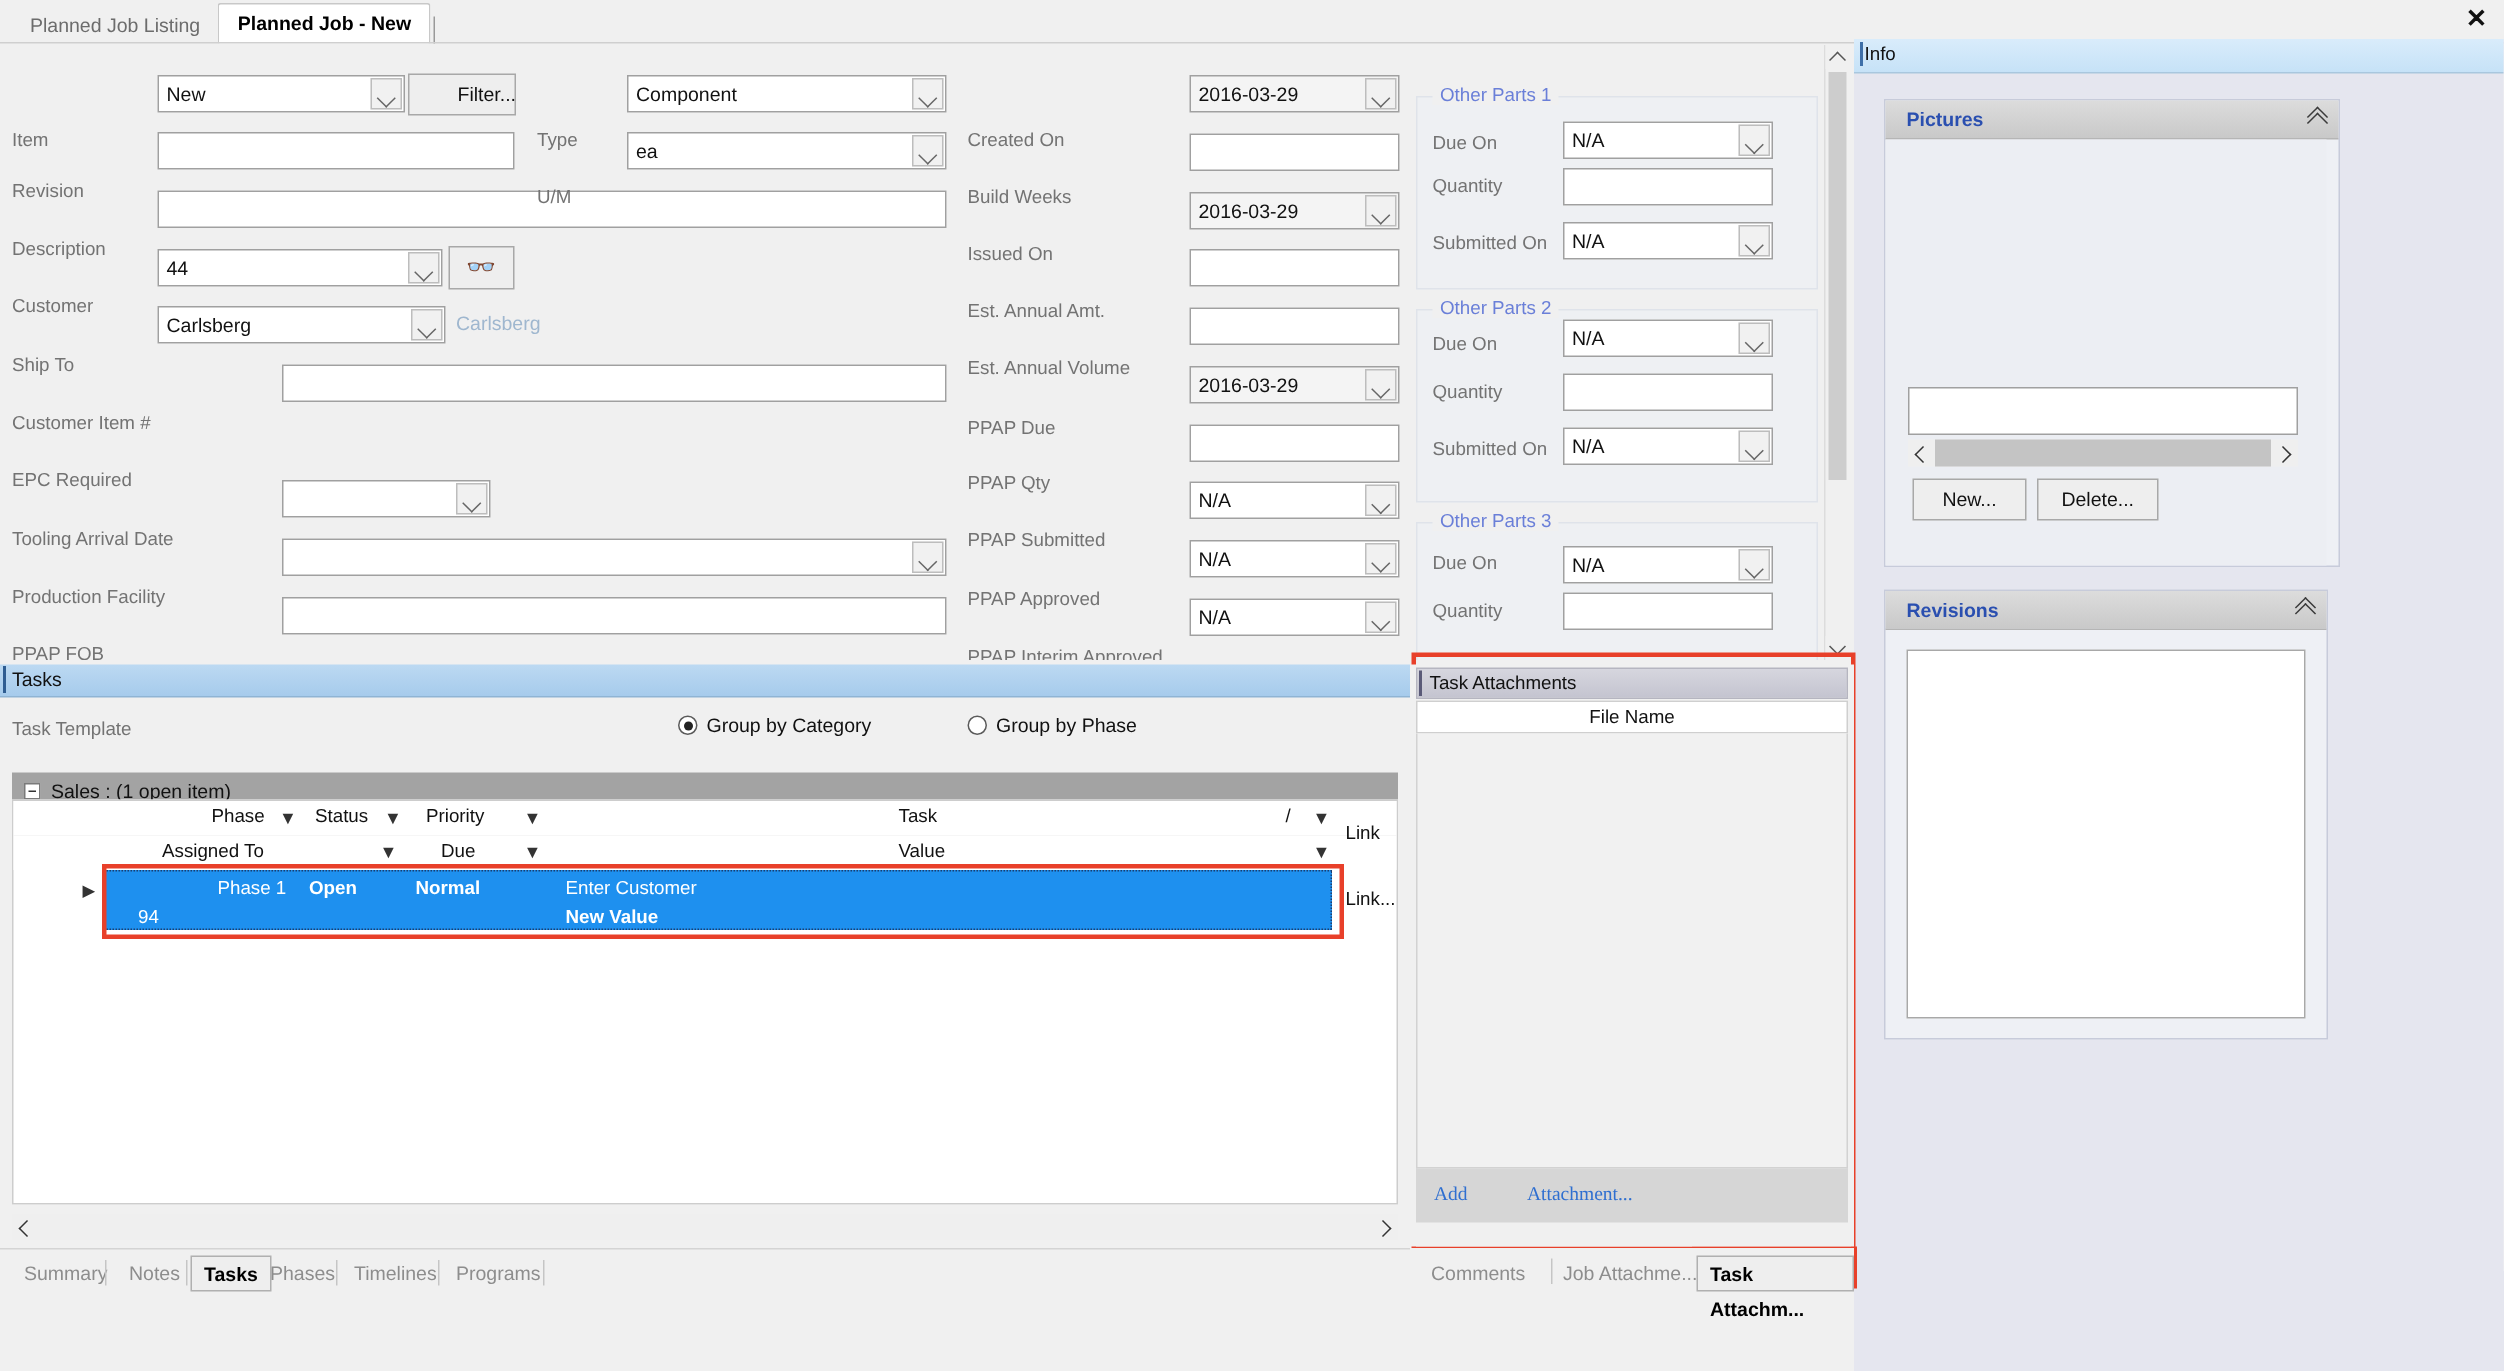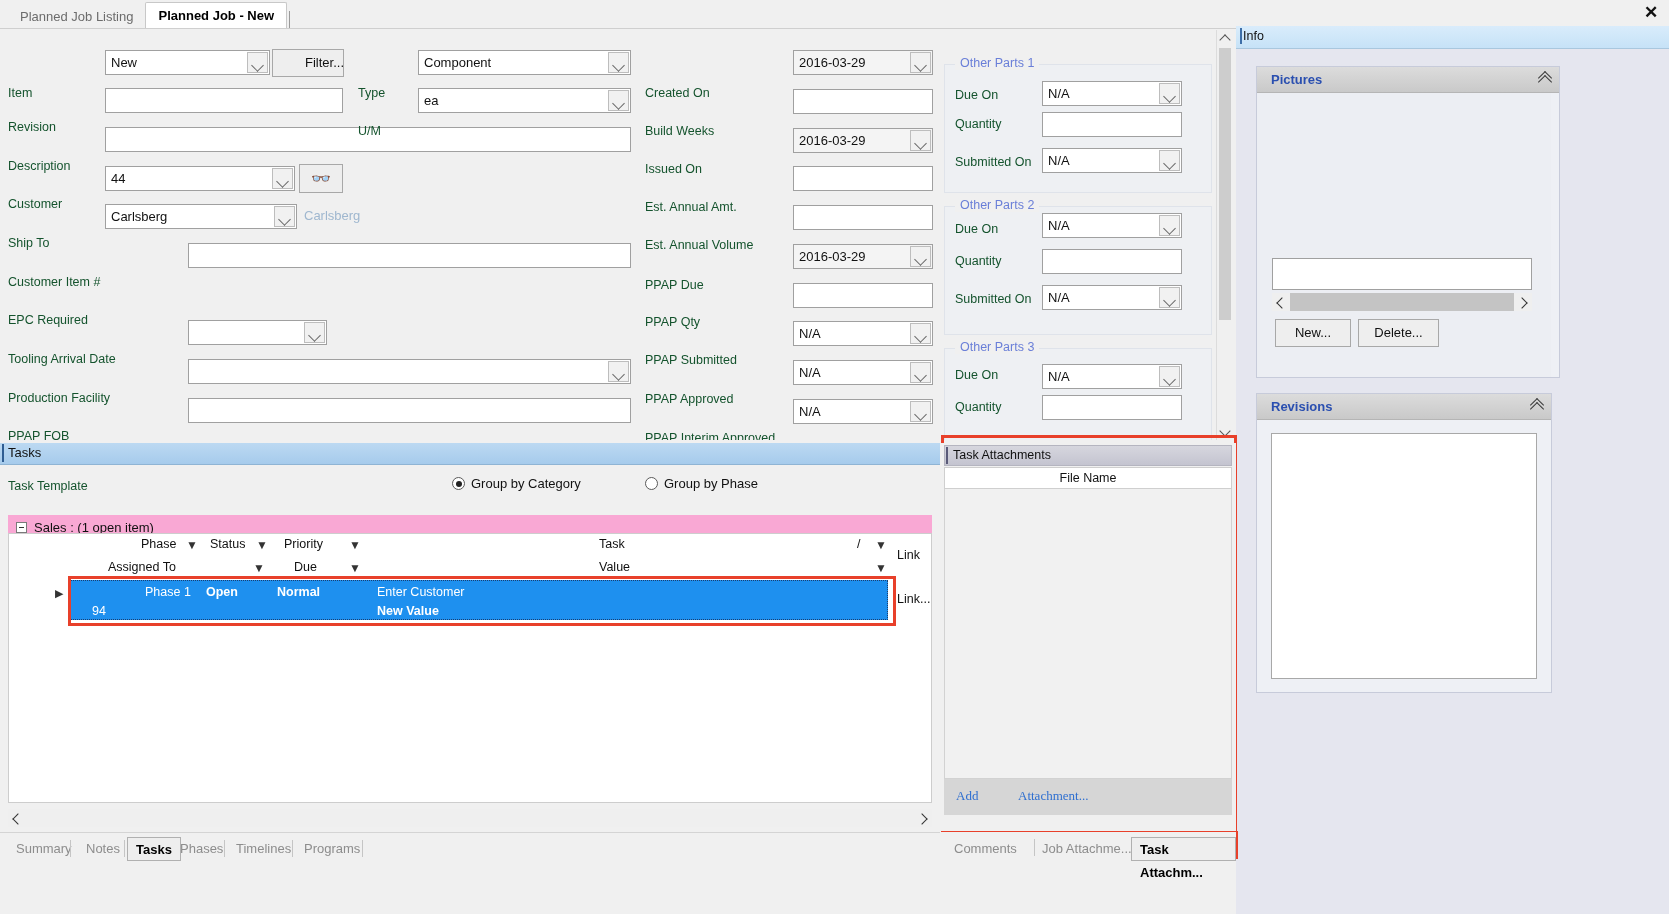--- a/index.html
+++ b/index.html
@@ -19,21 +19,21 @@
   .ttab.active{background:#ffffff;color:#000;font-weight:bold;border:1px solid #c8c8c8;border-bottom:none;
       border-top-left-radius:2px;border-top-right-radius:2px;height:26px;line-height:25px;}
   .tabstrip .tabline{position:absolute;left:0;top:28px;width:1669px;height:1px;background:#cfcfcf;}
   .closebtn{position:absolute;right:6px;top:2px;width:24px;height:22px;line-height:22px;text-align:center;
       font-size:17px;color:#111;font-weight:bold;cursor:pointer;}
   .caretsep{display:inline-block;width:1px;height:18px;background:#9a9a9a;margin-left:2px;vertical-align:middle;}
 
   
   .formarea{position:absolute;left:0;top:30px;width:1302px;height:410px;background:#f0f0f0;overflow:hidden;}
 
-  .lbl{position:absolute;font-size:12.5px;color:#14532d;white-space:nowrap;}
+  .lbl{position:absolute;font-size:12.5px;color:#737373;white-space:nowrap;}
   .fld{position:absolute;box-sizing:border-box;background:#ffffff;border:1px solid #a0a0a0;
        font-size:13px;color:#111;padding:2px 5px;height:25px;line-height:20px;overflow:hidden;white-space:nowrap;}
   .combo{position:absolute;box-sizing:border-box;background:#ffffff;border:1px solid #a0a0a0;height:25px;}
   .combo .txt{position:absolute;left:5px;top:2px;font-size:13px;color:#111;line-height:20px;white-space:nowrap;}
   .combo .arrow{position:absolute;right:1px;top:1px;width:21px;height:21px;background:#f1f1f1;border:1px solid #bdbdbd;
       box-sizing:border-box;}
   .combo .arrow:after{content:"";position:absolute;left:5px;top:8px;width:8px;height:8px;
       border-left:1.6px solid #666;border-bottom:1.6px solid #666;transform:rotate(-45deg);}
   .btn{position:absolute;box-sizing:border-box;background:#eeeeee;border:1px solid #a8a8a8;
       font-size:13px;color:#111;text-align:center;line-height:26px;height:28px;cursor:pointer;}
@@ -89,21 +89,21 @@
       background:linear-gradient(#bcd9f2,#a6cbec);border-bottom:1px solid #8fb4d4;}
   .taskhdr .t{position:absolute;left:8px;top:2px;font-size:13px;color:#111;}
   .taskhdr .bar{position:absolute;left:2px;top:1px;width:2px;height:18px;background:#2f5d92;}
 
   .radio{position:absolute;font-size:13px;color:#111;white-space:nowrap;}
   .radio .ring{display:inline-block;width:13px;height:13px;border:1.4px solid #5a5a5a;border-radius:50%;
       vertical-align:-2px;margin-right:6px;position:relative;background:#fff;box-sizing:border-box;}
   .radio.on .ring:after{content:"";position:absolute;left:2.5px;top:2.5px;width:6px;height:6px;border-radius:50%;background:#222;}
 
   .grid{position:absolute;left:8px;top:90px;width:924px;height:270px;background:#ffffff;border:1px solid #cdcdcd;box-sizing:border-box;}
-  .groupnode{position:absolute;left:0;top:0;width:100%;height:28px;background:#f9a8d4;}
+  .groupnode{position:absolute;left:0;top:0;width:100%;height:28px;background:#a3a3a3;}
   .groupnode .exp{position:absolute;left:8px;top:7px;width:11px;height:11px;border:1px solid #7a7a7a;background:#fff;box-sizing:border-box;}
   .groupnode .exp:after{content:"";position:absolute;left:2px;top:4px;width:5px;height:1px;background:#333;}
   .groupnode .gl{position:absolute;left:26px;top:5px;font-size:13px;color:#111;}
 
   .hdrrow{position:absolute;left:0;width:100%;height:23px;background:#ffffff;border-bottom:1px solid #dadada;}
   .hc{position:absolute;top:3px;font-size:12.5px;color:#111;white-space:nowrap;}
   .fi{position:absolute;top:4px;font-size:12px;color:#333;}
 
   .selrow{position:absolute;background:#1e90ef;border:1px dotted #1a3e70;box-sizing:border-box;}
   .selrow span{position:absolute;color:#fff;font-size:12.5px;white-space:nowrap;}

